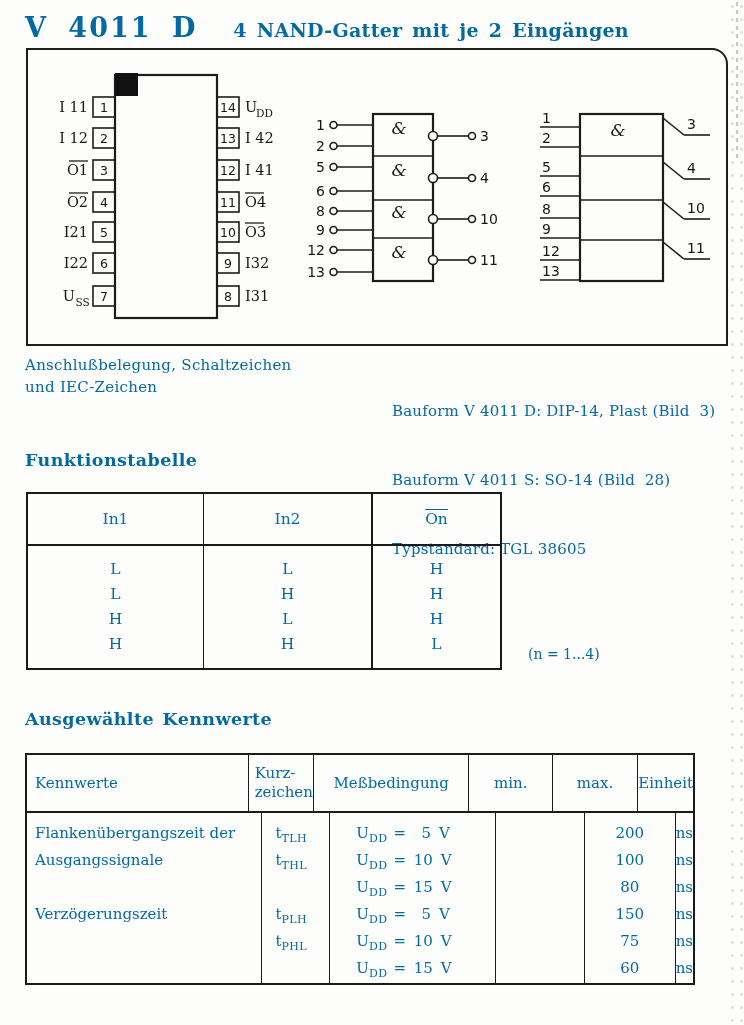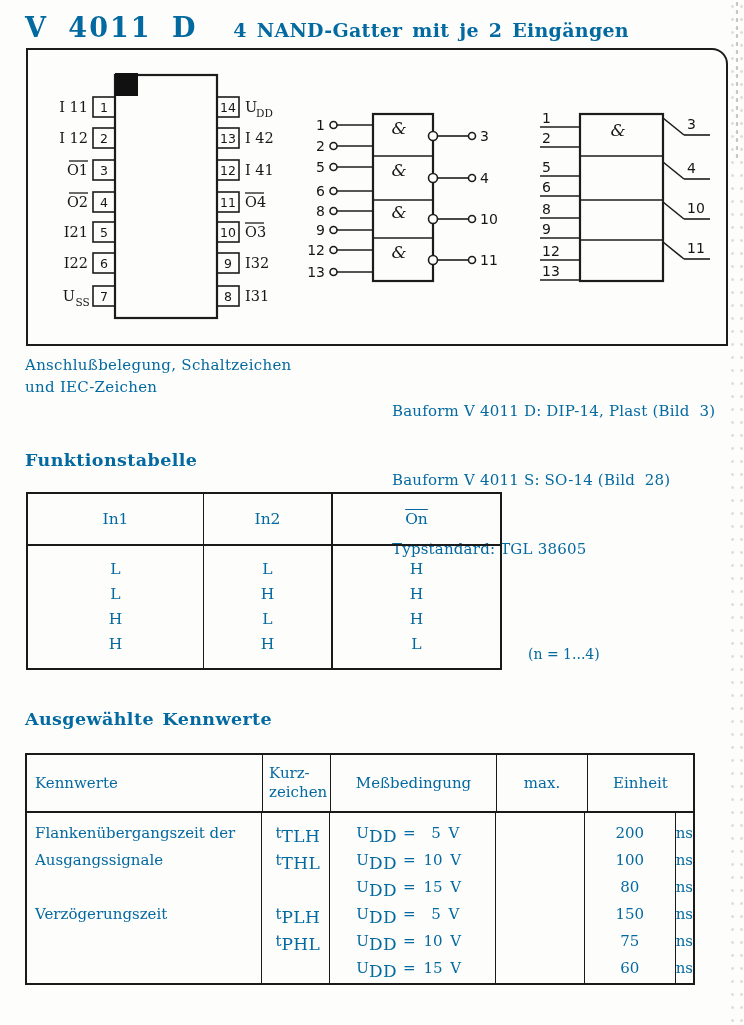--- a/index.html
+++ b/index.html
@@ -37,21 +37,21 @@
   
   .sec-h{position:absolute;margin:0;font-size:17.5px;font-weight:bold;letter-spacing:.4px;word-spacing:2px;}
   .ft-h{left:25px;top:450px;}
   .kw-h{left:25px;top:709px;}
   
   .ftable{left:26px;top:492px;width:476px;border:2.5px solid #1a1a1a;box-sizing:border-box;font-size:15.5px;}
   .ft-header{display:flex;height:50px;border-bottom:2.3px solid #1a1a1a;}
   .ft-body{display:flex;height:122px;}
   .ftc{box-sizing:border-box;}
   .ftc1{width:175px;}
-  .ftc2{width:128px;border-left:1.8px solid #1a1a1a;}
+  .ftc2{width:168px;border-left:1.8px solid #1a1a1a;}
   .ftc3{flex:1;border-left:2.8px solid #1a1a1a;}
   .ft-header .ftc{display:flex;align-items:center;justify-content:center;}
   .ft-body .ftc{padding-top:11px;text-align:center;line-height:25px;}
   .ov{text-decoration:overline;}
   .ft-note{left:528px;top:646px;font-size:14px;white-space:pre;}
   
   .ktable{left:25px;top:753px;width:670px;border:2.5px solid #1a1a1a;box-sizing:border-box;font-size:15px;}
   .k-header{display:flex;height:56px;border-bottom:2.3px solid #1a1a1a;}
   .k-body{display:flex;height:170px;}
   .kc{box-sizing:border-box;}
@@ -64,21 +64,21 @@
   .k-header .kc{display:flex;flex-direction:column;justify-content:center;}
   .k-header .kc1{padding-left:8px;}
   .k-header .kc2{padding-left:6px;line-height:19px;}
   .k-header .kc3,.k-header .kc4,.k-header .kc5,.k-header .kc6{align-items:center;}
   .k-body .kc{padding-top:7px;}
   .k-body .kc1{padding-left:8px;}
   .k-body .kc2{padding-left:13px;}
   .k-body .kc3{padding-left:26px;}
   .k-body .kc4,.k-body .kc5,.k-body .kc6{text-align:center;}
   .lnr{height:27px;line-height:27px;white-space:pre;}
-  .sb{font-size:17px;vertical-align:-4px;letter-spacing:.4px;}
+  .sb{font-size:11px;vertical-align:-4px;letter-spacing:.4px;}
   .eq{margin-left:6px;white-space:pre;word-spacing:3px;}
 </style>
 </head>
 <body>
 
 <div class="page">
   <div class="speckles"></div>
   <div class="speckles2"></div>
 
   <div class="abs titlebar">
@@ -282,20 +282,21 @@
   <h2 class="sec-h kw-h">Ausgewählte Kennwerte</h2>
 
   <div class="abs ktable">
     <div class="k-header">
       <div class="kc kc1">Kennwerte</div>
       <div class="kc kc2">
         <div>Kurz-</div>
         <div>zeichen</div>
       </div>
       <div class="kc kc3">Meßbedingung</div>
+      <div class="kc kc4">min.</div>
       <div class="kc kc5">max.</div>
       <div class="kc kc6">Einheit</div>
     </div>
     <div class="k-body">
       <div class="kc kc1">
         <div class="lnr">Flankenübergangszeit der</div>
         <div class="lnr">Ausgangssignale</div>
         <div class="lnr"></div>
         <div class="lnr">Verzögerungszeit</div>
         <div class="lnr"></div>

